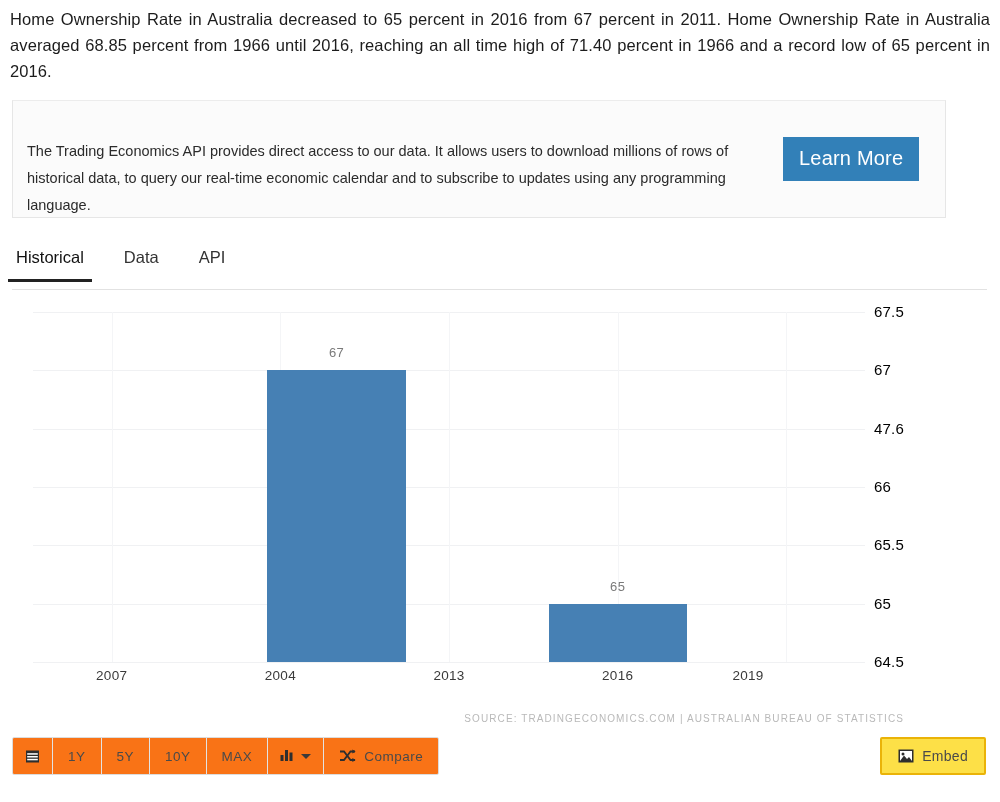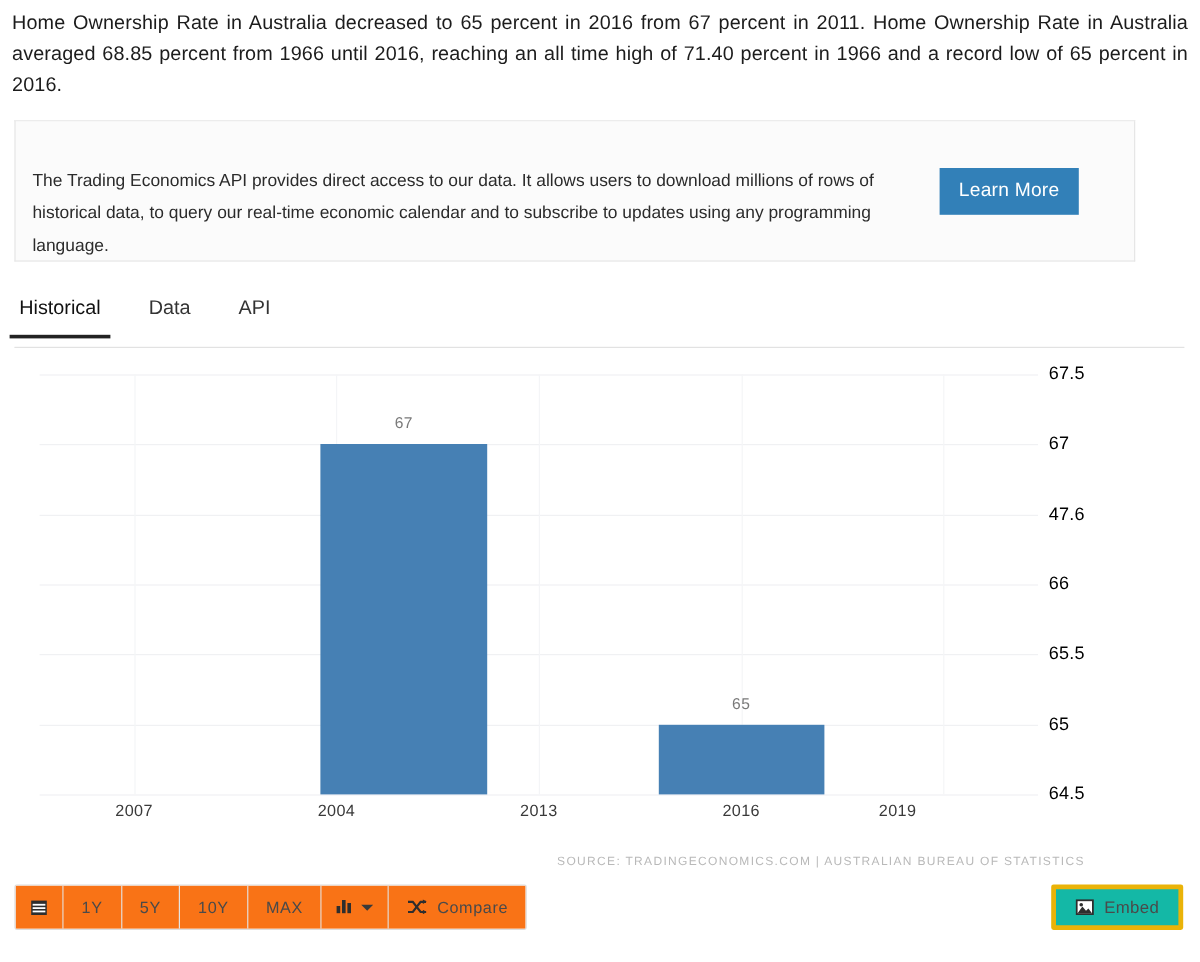--- a/index.html
+++ b/index.html
@@ -49,21 +49,21 @@
     padding-left: 14px;
     font-size: 14.5px;
     line-height: 27px;
     color: #2b2b2b;
     margin-top: 39px;
   }
   #learn-more {
     display: inline-block;
     background: #3280b8;
     color: #ffffff;
-    font-size: 16px;
+    font-size: 20px;
     padding: 10px 16px 11px 16px;
     border: none;
     cursor: pointer;
     white-space: nowrap;
     font-family: "Liberation Sans", sans-serif;
     letter-spacing: 0.2px;
   }
 
   
   #tabs {
@@ -180,22 +180,22 @@
   .tb-btn:last-child { border-right: none; }
   .tb-btn.icononly { padding: 0 12px; }
 
   #embed-btn {
     position: absolute;
     right: 14px; top: 737px;
     height: 38px;
     display: flex;
     align-items: center;
     padding: 0 16px;
-    border: 4px solid #eab308;
-    background: #14b8a6;
+    border: 2px solid #eab308;
+    background: #fde047;
     border-radius: 2px;
     font-size: 14px;
     color: #4a4a4a;
     cursor: pointer;
     letter-spacing: 0.3px;
   }
   #embed-btn .ic { margin-right: 8px; display: flex; }
 
   .calicon { display: flex; }
   .caret {

